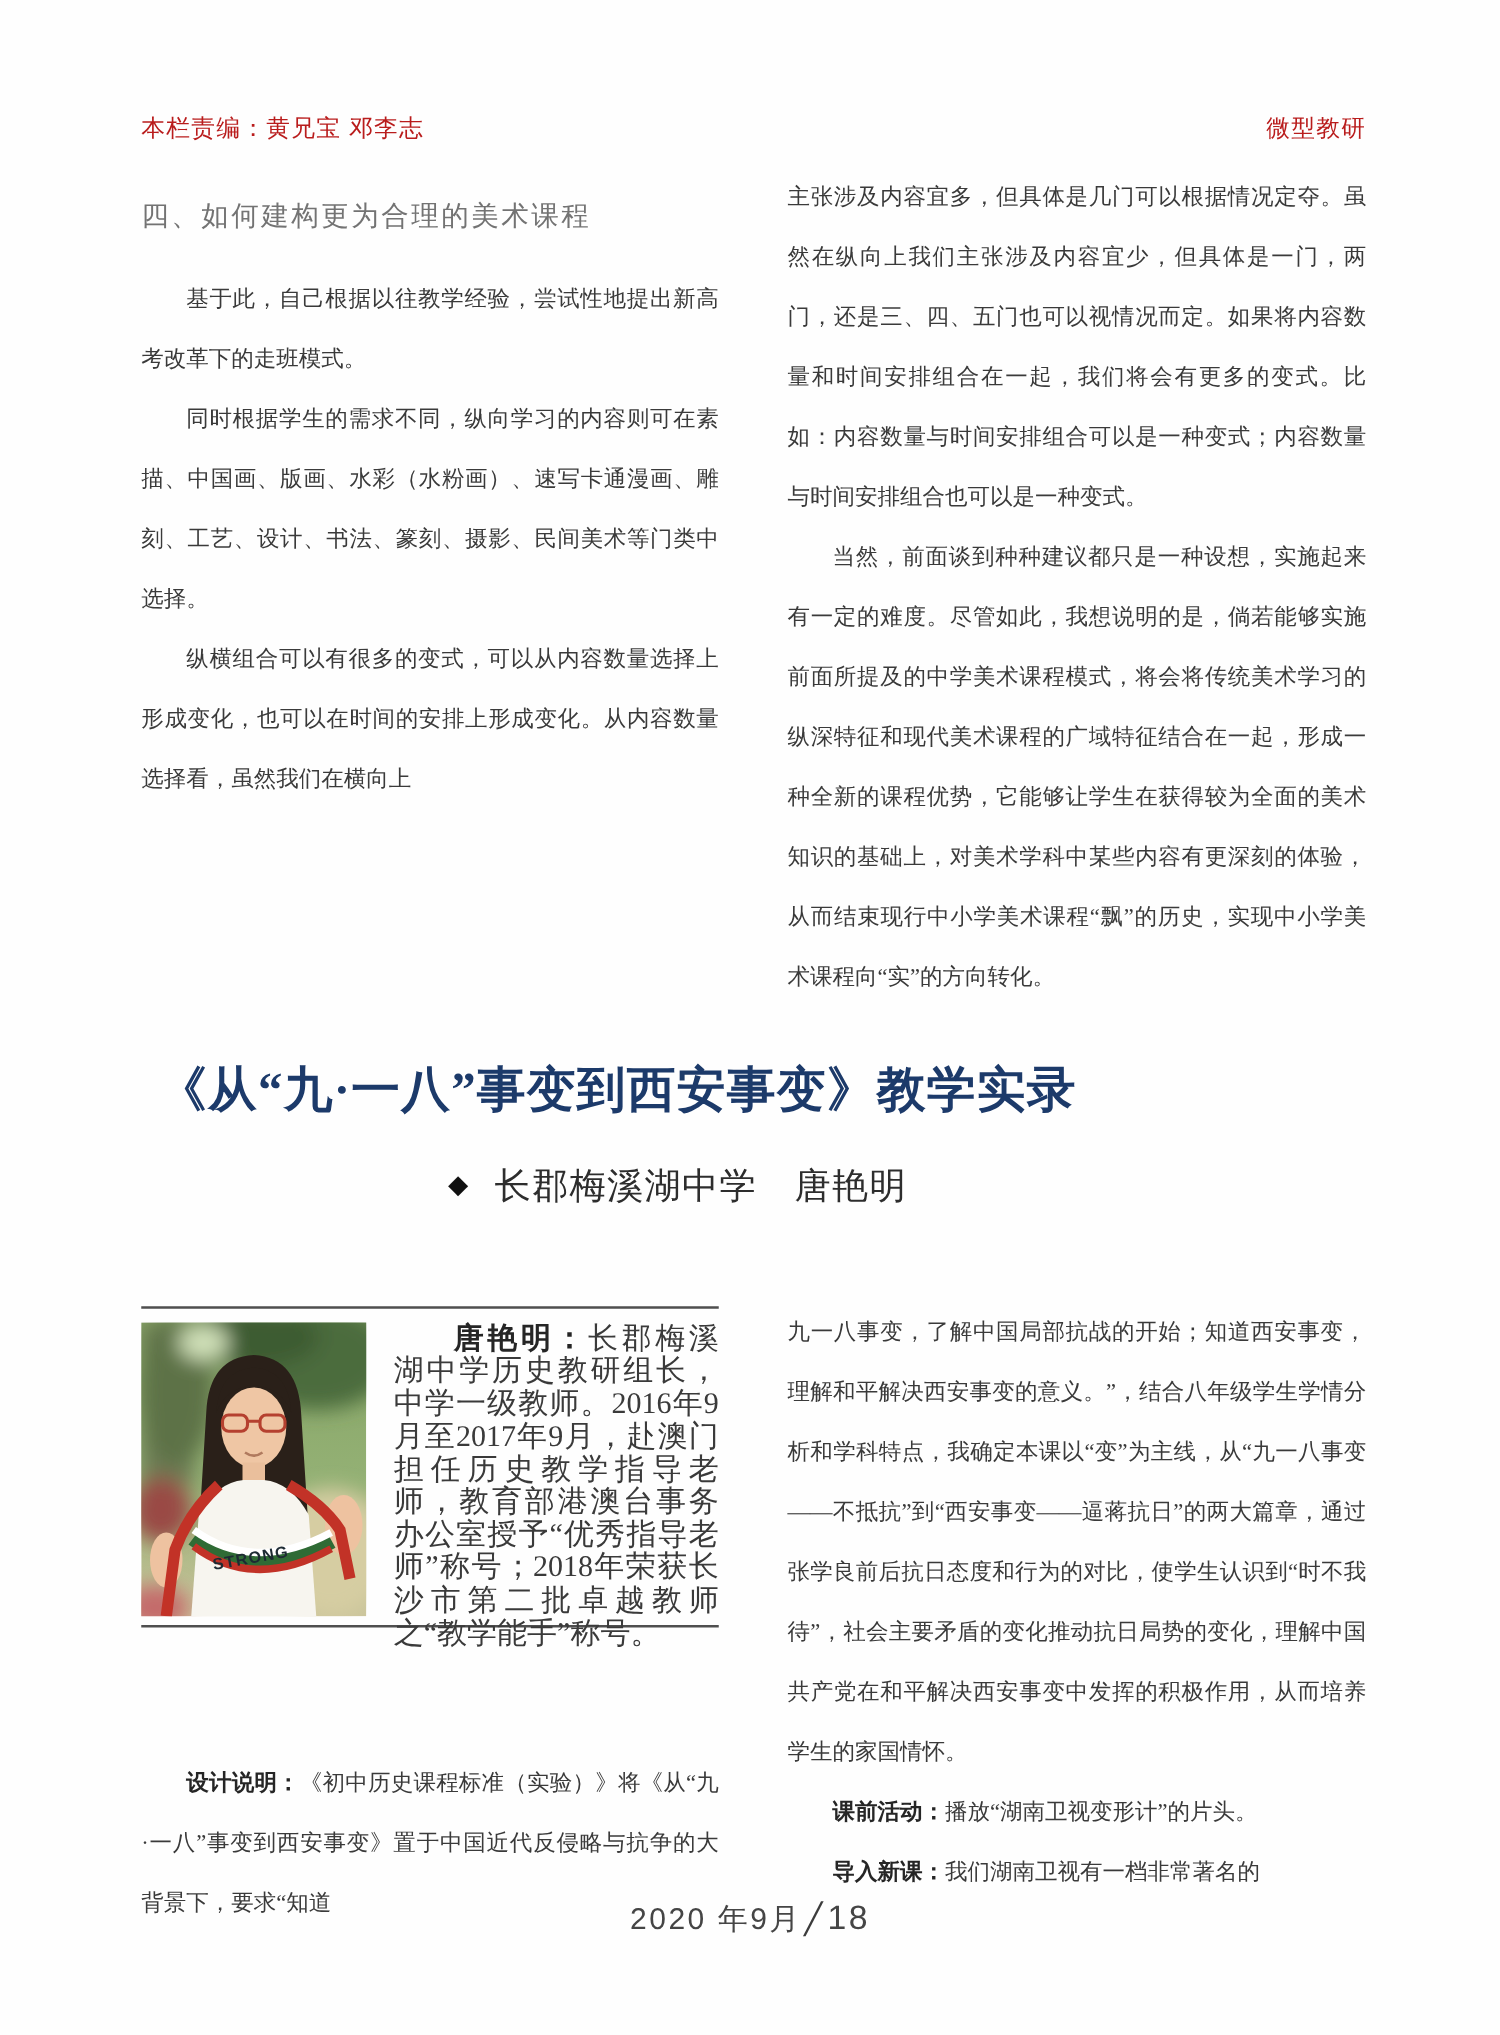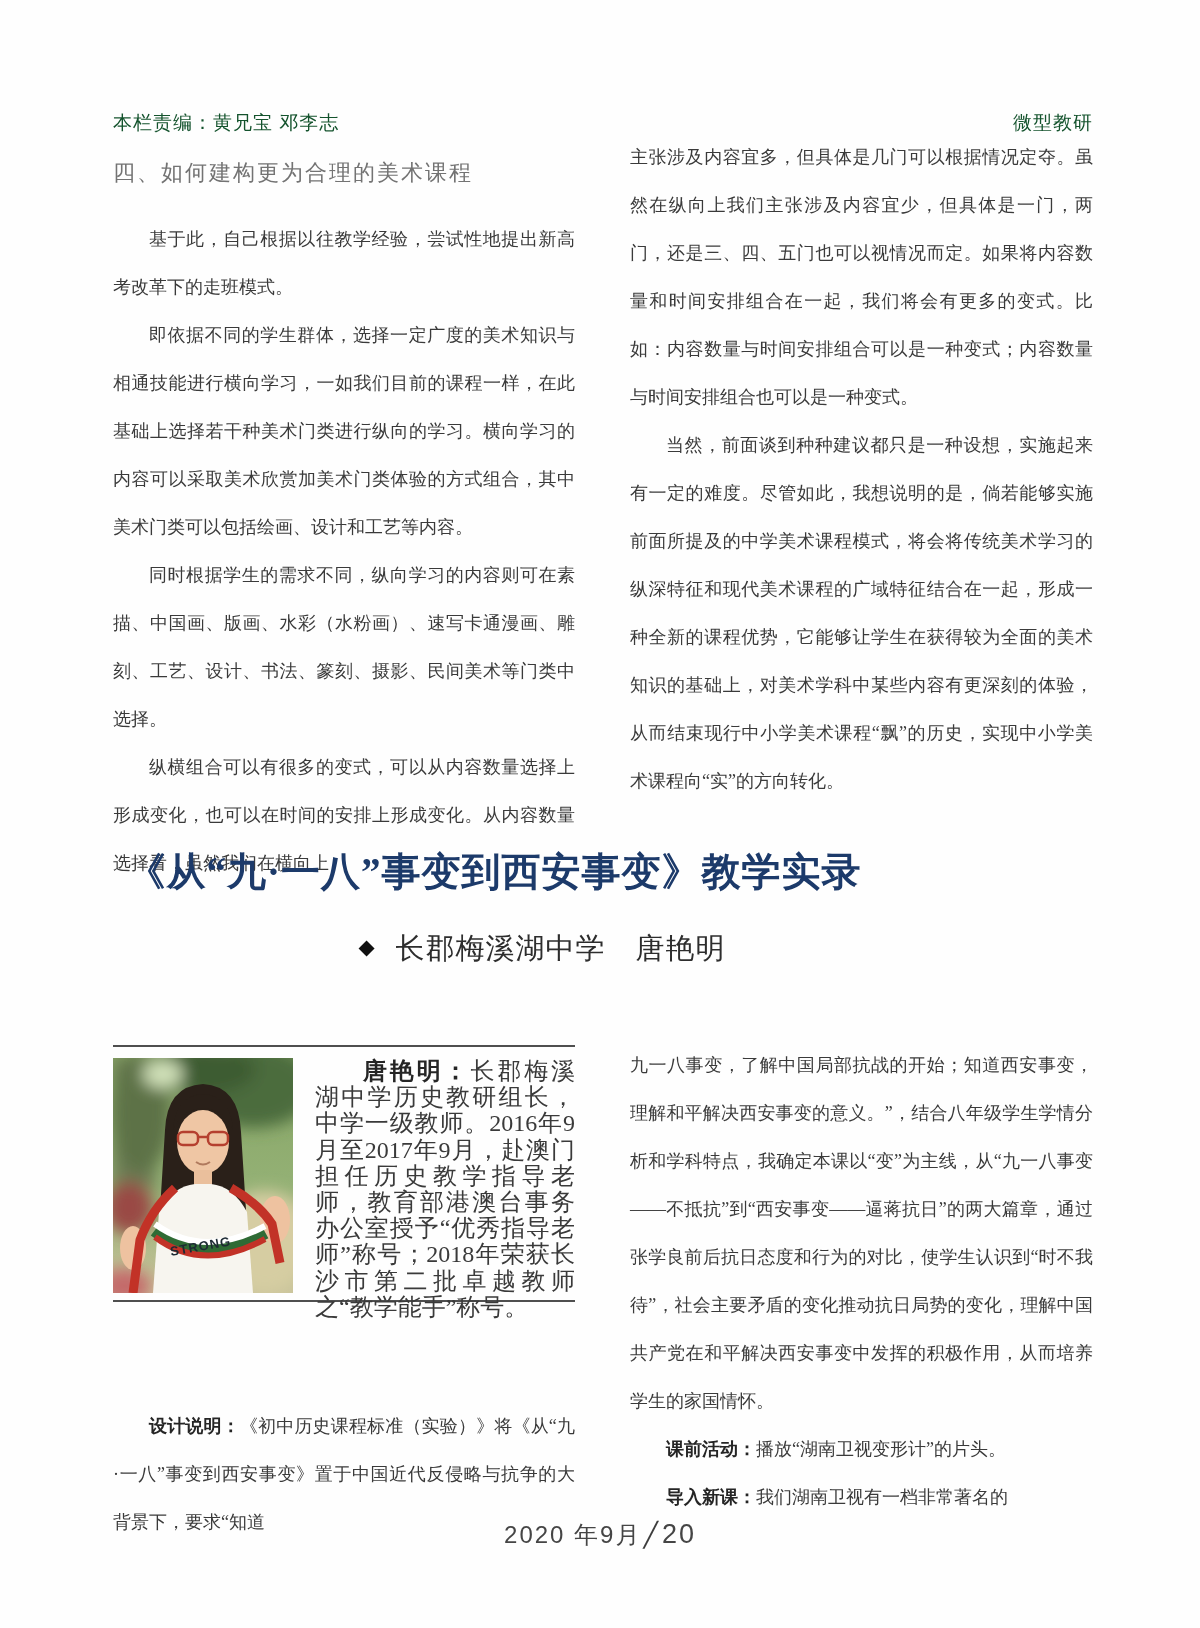--- a/index.html
+++ b/index.html
@@ -1,21 +1,21 @@
 <!DOCTYPE html>
 <html><head>
 <meta charset="utf-8">
 <style>
   * { margin:0; padding:0; box-sizing:border-box; }
   html,body { width:1200px; height:1628px; }
   body { position:relative; background:#fefefe; font-family:"Liberation Serif", serif; color:#3a3a3a; overflow:hidden; }
   .abs { position:absolute; }
 
   .header { left:113px; top:90px; width:980px; display:flex; justify-content:space-between;
-            font-family:"Liberation Sans", sans-serif; font-size:19px; color:#14532d; letter-spacing:1px;margin-top:20px; }
+            font-family:"Liberation Sans", sans-serif; font-size:19px; color:#b91c1c; letter-spacing:1px; }
 
   .col-left-top { left:113px; top:158px; width:462px; }
   .section-heading { font-family:"Liberation Sans", sans-serif; font-size:22px; color:#737373;
                      letter-spacing:2px; margin-bottom:27px; font-weight:normal; }
 
   .body-text { font-size:18px; line-height:48px; text-align:justify; color:#3a3a3a; }
   .body-text p { text-indent:2em; }
   .body-text p.cont { text-indent:0; }
 
   .col-right-top { left:630px; top:133px; width:463px; }
@@ -45,21 +45,20 @@
 
 <div class="abs header">
   <span>本栏责编：黄兄宝 邓李志</span>
   <span>微型教研</span>
 </div>
 
 <div class="abs col-left-top">
   <h2 class="section-heading">四、如何建构更为合理的美术课程</h2>
   <div class="body-text">
     <p>基于此，自己根据以往教学经验，尝试性地提出新高考改革下的走班模式。</p>
-    <p>即依据不同的学生群体，选择一定广度的美术知识与相通技能进行横向学习，一如我们目前的课程一样，在此基础上选择若干种美术门类进行纵向的学习。横向学习的内容可以采取美术欣赏加美术门类体验的方式组合，其中美术门类可以包括绘画、设计和工艺等内容。</p>
     <p>同时根据学生的需求不同，纵向学习的内容则可在素描、中国画、版画、水彩（水粉画）、速写卡通漫画、雕刻、工艺、设计、书法、篆刻、摄影、民间美术等门类中选择。</p>
     <p>纵横组合可以有很多的变式，可以从内容数量选择上形成变化，也可以在时间的安排上形成变化。从内容数量选择看，虽然我们在横向上</p>
   </div>
 </div>
 
 <div class="abs col-right-top body-text">
   <p class="cont">主张涉及内容宜多，但具体是几门可以根据情况定夺。虽然在纵向上我们主张涉及内容宜少，但具体是一门，两门，还是三、四、五门也可以视情况而定。如果将内容数量和时间安排组合在一起，我们将会有更多的变式。比如：内容数量与时间安排组合可以是一种变式；内容数量与时间安排组合也可以是一种变式。</p>
   <p>当然，前面谈到种种建议都只是一种设想，实施起来有一定的难度。尽管如此，我想说明的是，倘若能够实施前面所提及的中学美术课程模式，将会将传统美术学习的纵深特征和现代美术课程的广域特征结合在一起，形成一种全新的课程优势，它能够让学生在获得较为全面的美术知识的基础上，对美术学科中某些内容有更深刻的体验，从而结束现行中小学美术课程“飘”的历史，实现中小学美术课程向“实”的方向转化。</p>
 </div>
 
@@ -122,14 +121,14 @@
   <p><span class="label-bold">设计说明：</span><span>《初中历史课程标准（实验）》将《从“九·一八”事变到西安事变》置于中国近代反侵略与抗争的大背景下，要求“知道</span></p>
 </div>
 
 <div class="abs col-right-bottom body-text">
   <p class="cont">九一八事变，了解中国局部抗战的开始；知道西安事变，理解和平解决西安事变的意义。”，结合八年级学生学情分析和学科特点，我确定本课以“变”为主线，从“九一八事变——不抵抗”到“西安事变——逼蒋抗日”的两大篇章，通过张学良前后抗日态度和行为的对比，使学生认识到“时不我待”，社会主要矛盾的变化推动抗日局势的变化，理解中国共产党在和平解决西安事变中发挥的积极作用，从而培养学生的家国情怀。</p>
   <p><span class="label-bold">课前活动：</span><span>播放“湖南卫视变形计”的片头。</span></p>
   <p><span class="label-bold">导入新课：</span><span>我们湖南卫视有一档非常著名的</span></p>
 </div>
 
 <div class="abs footer">
-  <span>2020 年9月</span><span class="slash">╱</span><span class="pagenum">20</span>
+  <span>2020 年9月</span><span class="slash">╱</span><span class="pagenum">18</span>
 </div>
 
 </body></html>

